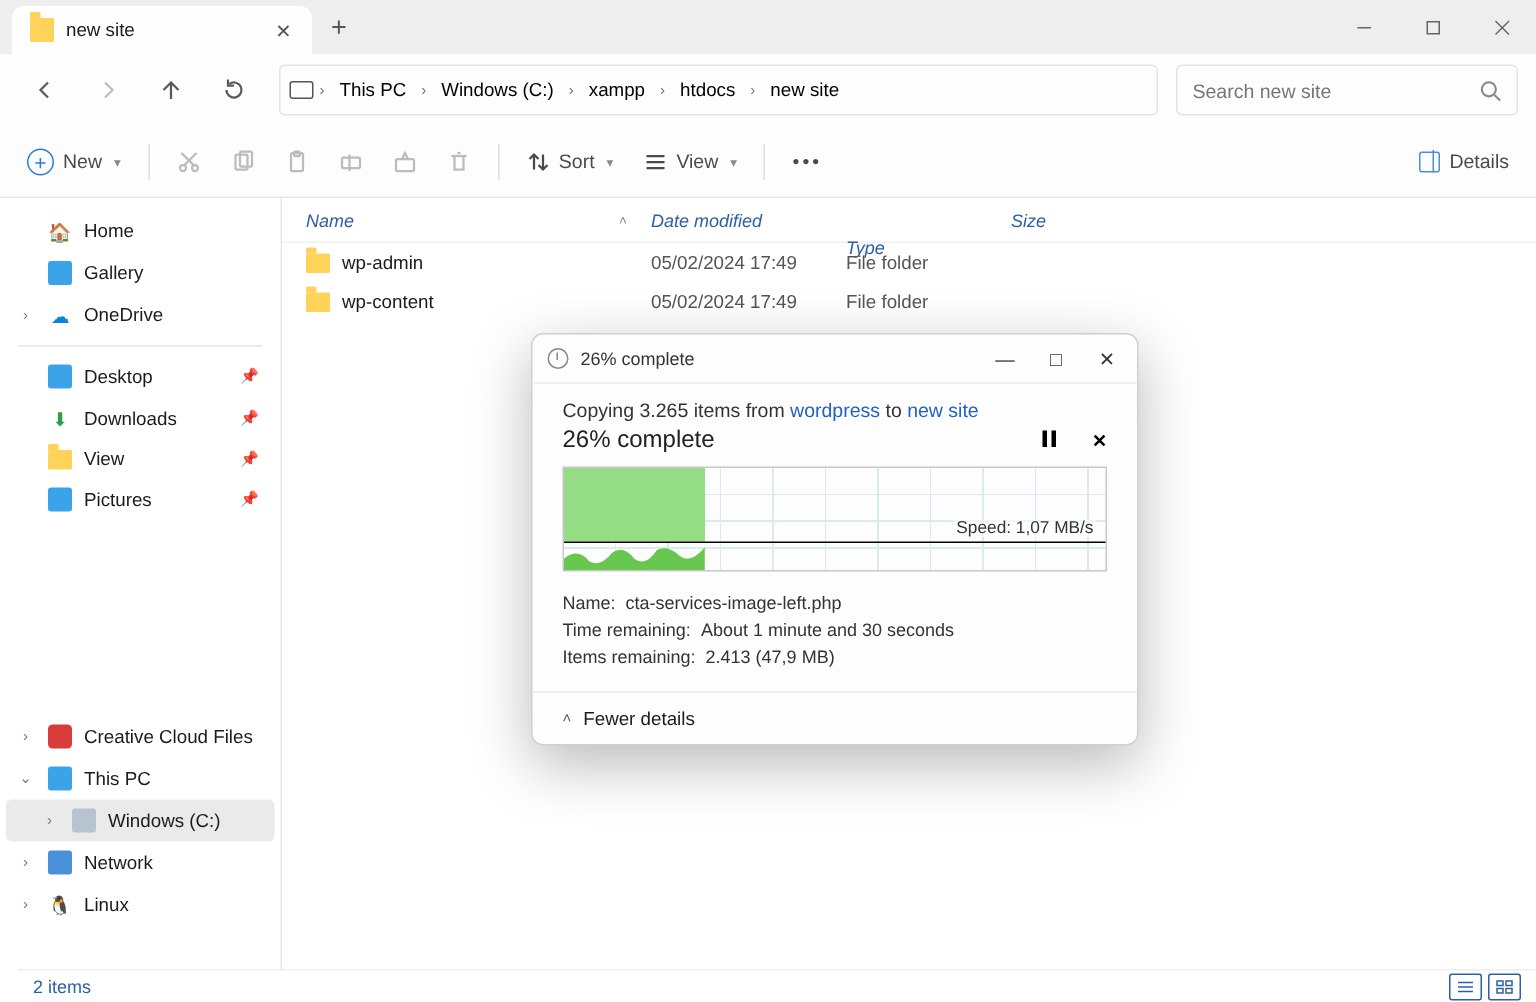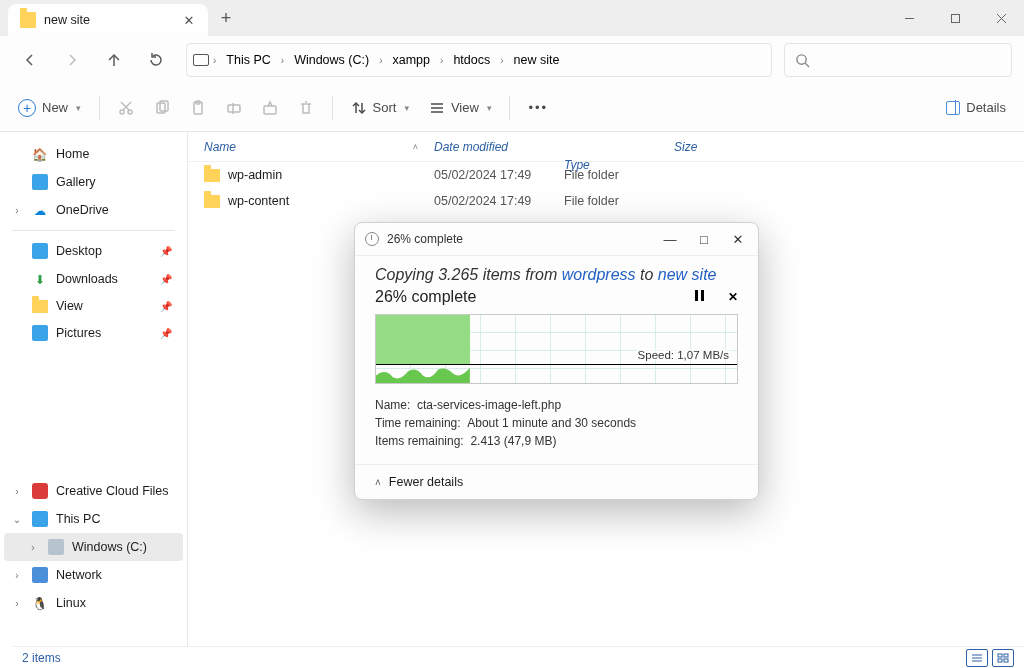--- a/index.html
+++ b/index.html
@@ -82,21 +82,21 @@
     background: #fdfdfd; border: 1px solid #d0d0d0; border-radius: 8px;
     box-shadow: 0 12px 40px rgba(0,0,0,0.28);
     display: flex; flex-direction: column;
   }
   .dlg-title { height: 32px; display: flex; align-items: center; padding: 0 10px; gap: 8px; font-size: 12px; color: #333; }
   .dlg-title .clock { width: 14px; height: 14px; border: 1.3px solid #888; border-radius: 50%; position: relative; }
   .dlg-title .clock::after { content: ""; position: absolute; left: 5px; top: 2px; width: 1px; height: 5px; background: #888; transform-origin: bottom; }
   .dlg-winbtns { margin-left: auto; display: flex; gap: 14px; }
   .dlg-winbtns span { width: 20px; height: 20px; display: flex; align-items: center; justify-content: center; cursor: pointer; color: #333; font-size: 13px; }
   .dlg-body { padding: 10px 20px 14px 20px; border-top: 1px solid #eee; }
-  .dlg-line { font-size: 16px; color: #333; font-style: italic; }
+  .dlg-line { font-size: 13px; color: #333; }
   .dlg-line a { color: #2160c4; text-decoration: none; }
   .dlg-progress-row { display: flex; align-items: center; justify-content: space-between; margin-top: 4px; }
   .dlg-pct { font-size: 16px; color: #222; }
   .dlg-ctrl { display: flex; gap: 24px; }
   .dlg-ctrl span { cursor: pointer; font-size: 12px; color: #000; }
   .pausebars { display: inline-flex; gap: 3px; }
   .pausebars i { width: 3px; height: 11px; background: #000; display: inline-block; }
   .xbtn { font-size: 15px; font-weight: bold; }
   .graph { margin-top: 8px; height: 70px; border: 1px solid #c8c8c8; position: relative; background:
     repeating-linear-gradient(to right, transparent 0, transparent 34px, #d8eceb 34px, #d8eceb 35px),
@@ -173,20 +173,21 @@
     <span class="addr-chev">›</span>
     <span class="addr-seg">Windows  (C:)</span>
     <span class="addr-chev">›</span>
     <span class="addr-seg">xampp</span>
     <span class="addr-chev">›</span>
     <span class="addr-seg">htdocs</span>
     <span class="addr-chev">›</span>
     <span class="addr-seg">new site</span>
   </div>
   <div class="searchbox">
+    <input placeholder="Search new site" style="">
     <svg viewBox="0 0 16 16">
         <circle cx="7" cy="7" r="5"></circle>
         <line x1="11" y1="11" x2="15" y2="15"></line>
       </svg>
   </div>
 </div>
 
 <div class="toolbar">
   <div class="tool-btn">
     <span class="new-plus">+</span>

